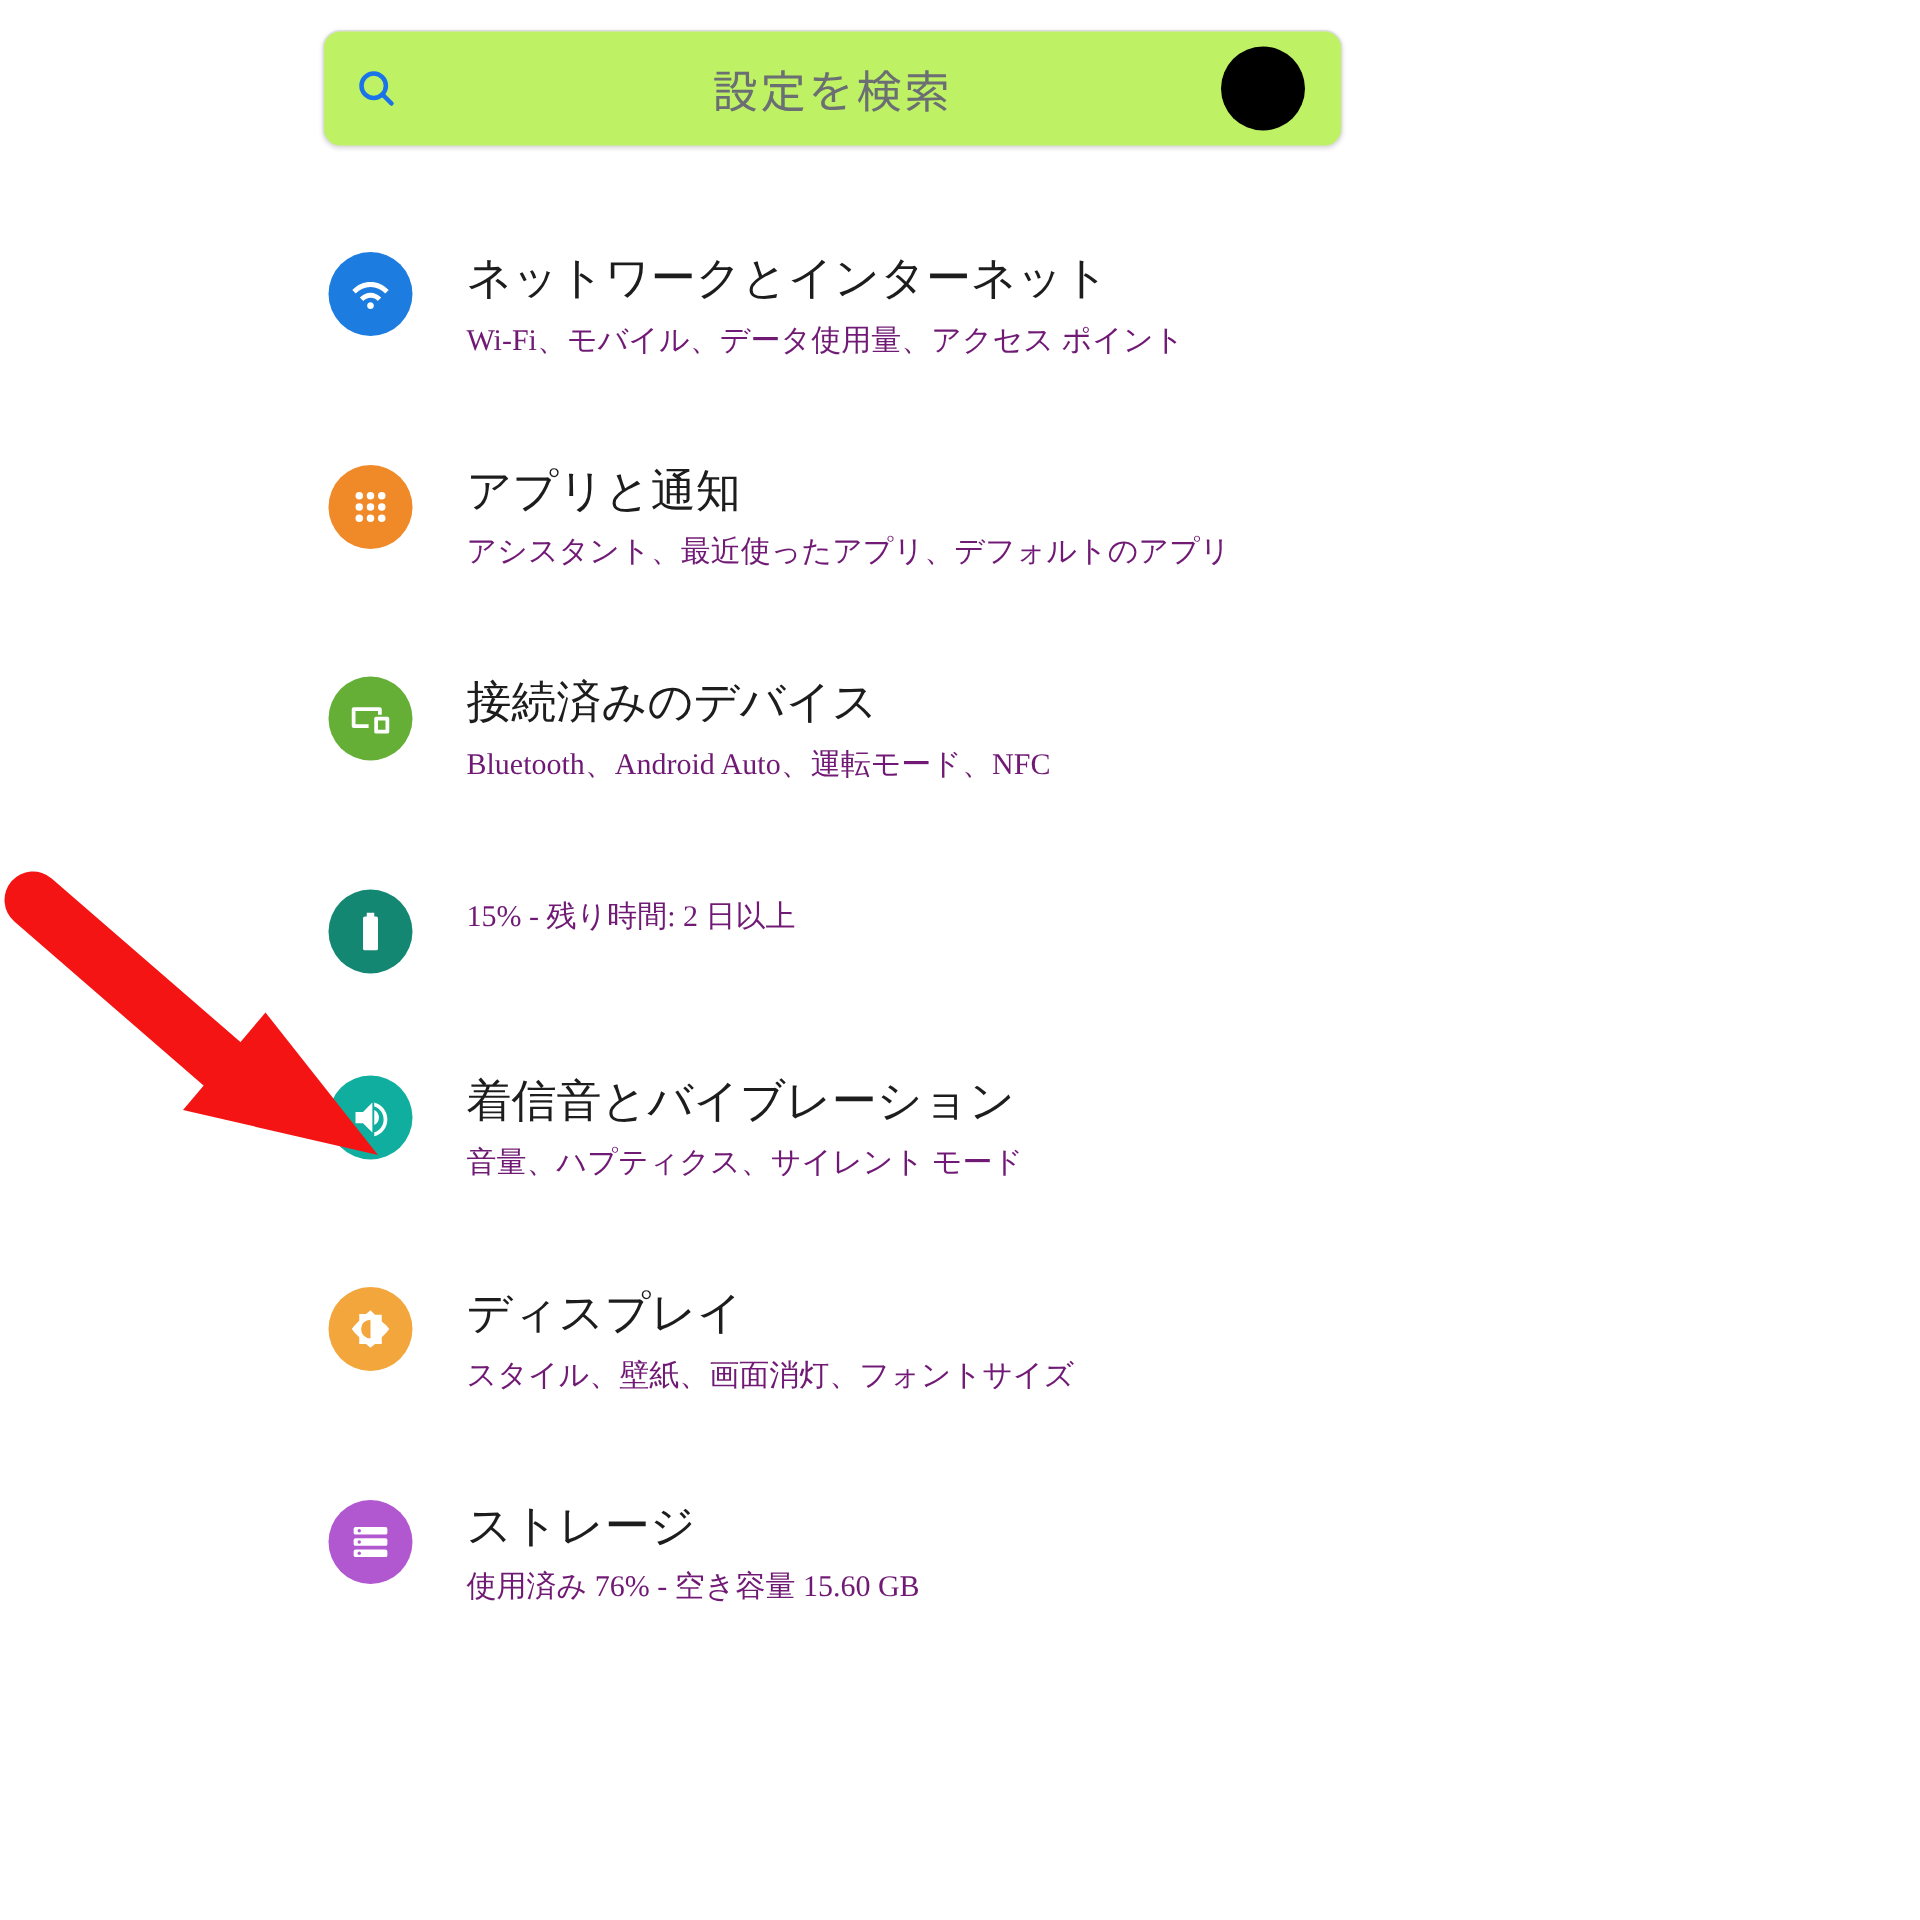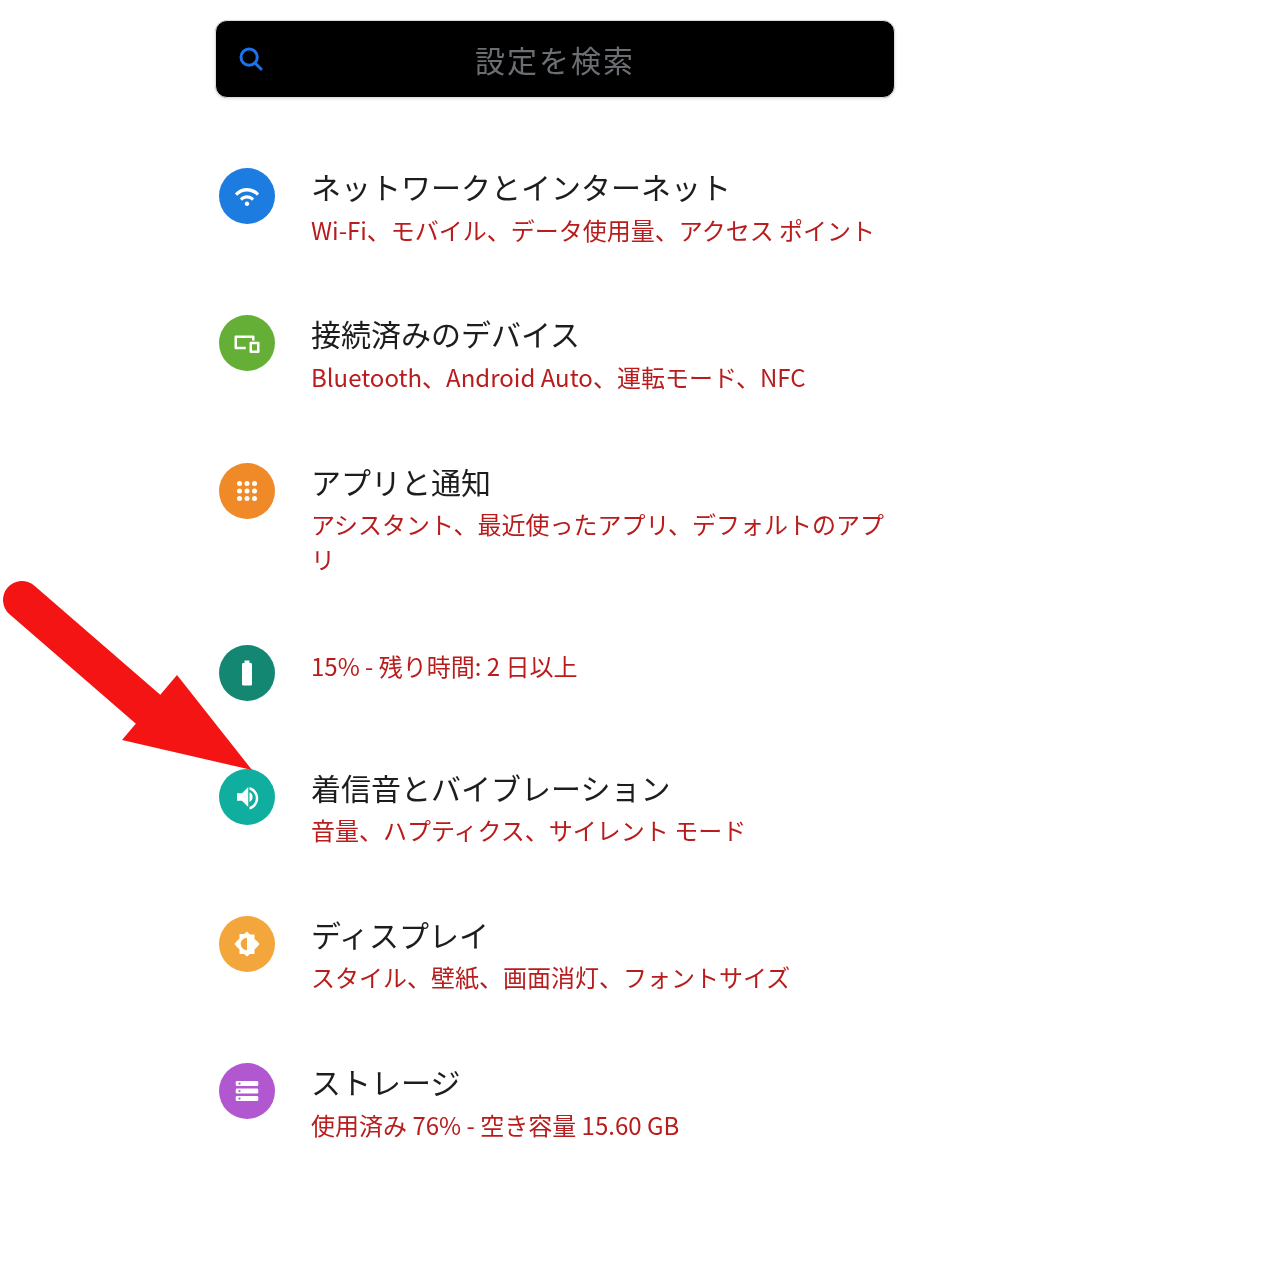--- a/index.html
+++ b/index.html
@@ -17,21 +17,21 @@
   }
   .search-bar {
     height: 78px;
     border: 1px solid #ddd;
     border-radius: 12px;
     box-shadow: 0 1px 3px rgba(0,0,0,0.12);
     display: flex;
     align-items: center;
     padding: 0 20px;
     position: relative;
-    background: #000000;
+    background: #bef264;
   }
   .search-bar .mag {
     width: 30px; height: 30px;
     display: flex; align-items: center; justify-content: center;
   }
   .search-bar .ph {
     position: absolute;
     left: 0; right: 0;
     text-align: center;
     font-size: 30px;
@@ -45,35 +45,36 @@
     border-radius: 50%;
     position: absolute;
     right: 24px;
   }
   .list { margin-top: 50px; }
   .item {
     display: flex;
     padding: 18px 0 18px 4px;
     margin-bottom: 30px;
     cursor: pointer;
+    font-family: Liberation Serif, serif;
   }
   .icon-wrap {
     width: 56px; height: 56px;
     border-radius: 50%;
     display: flex;
     align-items: center;
     justify-content: center;
     flex-shrink: 0;
     margin-right: 36px;
     margin-top: 2px;
   }
   .icon-wrap svg { width: 30px; height: 30px; fill: #fff; }
   .txt { flex: 1; }
   .title { font-size: 30px; color: #1d1d1d; line-height: 1.35; }
-  .sub { font-size: 24px; color: #b91c1c; margin-top: 6px; line-height: 1.45; }
+  .sub { font-size: 20px; color: #701a75; margin-top: 6px; line-height: 1.45; }
   
   .c-blue   { background:#1c7ce0; }
   .c-green  { background:#65af37; }
   .c-orange { background:#f08928; }
   .c-teal   { background:#138772; }
   .c-amber  { background:#f2a63b; }
   .c-cyan   { background:#10ae9e; }
   .c-purple { background:#b157d0; }
 
   
@@ -110,52 +111,52 @@
             <path d="M12 20c1 0 1.8-.8 1.8-1.8S13 16.4 12 16.4s-1.8.8-1.8 1.8.8 1.8 1.8 1.8zm-5.7-6.1l1.8 1.8c1-1 2.4-1.7 3.9-1.7s2.9.6 3.9 1.7l1.8-1.8C15.9 12.1 14 11.3 12 11.3s-3.9.8-5.7 2.6zM2.3 9.9l1.8 1.8C6.3 9.5 9 8.3 12 8.3s5.7 1.2 7.9 3.4l1.8-1.8C18.9 7 15.6 5.6 12 5.6S5.1 7 2.3 9.9z"></path>
           </svg>
       </div>
       <div class="txt">
         <div class="title">ネットワークとインターネット</div>
         <div class="sub">Wi-Fi、モバイル、データ使用量、アクセス ポイント</div>
       </div>
     </div>
 
     <div class="item">
-      <div class="icon-wrap c-green">
-        <svg viewBox="0 0 24 24">
-            <path d="M3 6h14a1 1 0 011 1v3h-2V8H4v7h7v2H3a1 1 0 01-1-1V7a1 1 0 011-1zm12 5h6a1 1 0 011 1v7a1 1 0 01-1 1h-6a1 1 0 01-1-1v-7a1 1 0 011-1zm1 2v5h4v-5h-4z"></path>
-          </svg>
-      </div>
-      <div class="txt">
-        <div class="title">接続済みのデバイス</div>
-        <div class="sub">Bluetooth、Android Auto、運転モード、NFC</div>
-      </div>
-    </div>
-
-    <div class="item">
       <div class="icon-wrap c-orange">
         <svg viewBox="0 0 24 24">
             <circle cx="6" cy="6" r="2"></circle>
             <circle cx="12" cy="6" r="2"></circle>
             <circle cx="18" cy="6" r="2"></circle>
             <circle cx="6" cy="12" r="2"></circle>
             <circle cx="12" cy="12" r="2"></circle>
             <circle cx="18" cy="12" r="2"></circle>
             <circle cx="6" cy="18" r="2"></circle>
             <circle cx="12" cy="18" r="2"></circle>
             <circle cx="18" cy="18" r="2"></circle>
           </svg>
       </div>
       <div class="txt">
         <div class="title">アプリと通知</div>
         <div class="sub">アシスタント、最近使ったアプリ、デフォルトのアプリ</div>
       </div>
     </div>
 
     <div class="item">
+      <div class="icon-wrap c-green">
+        <svg viewBox="0 0 24 24">
+            <path d="M3 6h14a1 1 0 011 1v3h-2V8H4v7h7v2H3a1 1 0 01-1-1V7a1 1 0 011-1zm12 5h6a1 1 0 011 1v7a1 1 0 01-1 1h-6a1 1 0 01-1-1v-7a1 1 0 011-1zm1 2v5h4v-5h-4z"></path>
+          </svg>
+      </div>
+      <div class="txt">
+        <div class="title">接続済みのデバイス</div>
+        <div class="sub">Bluetooth、Android Auto、運転モード、NFC</div>
+      </div>
+    </div>
+
+    <div class="item">
       <div class="icon-wrap c-teal">
         <svg viewBox="0 0 24 24">
             <path d="M15 4h-1V2h-4v2H9a1 1 0 00-1 1v16a1 1 0 001 1h6a1 1 0 001-1V5a1 1 0 00-1-1z"></path>
           </svg>
       </div>
       <div class="txt">
         <div class="sub">15% - 残り時間: 2 日以上</div>
       </div>
     </div>
 

